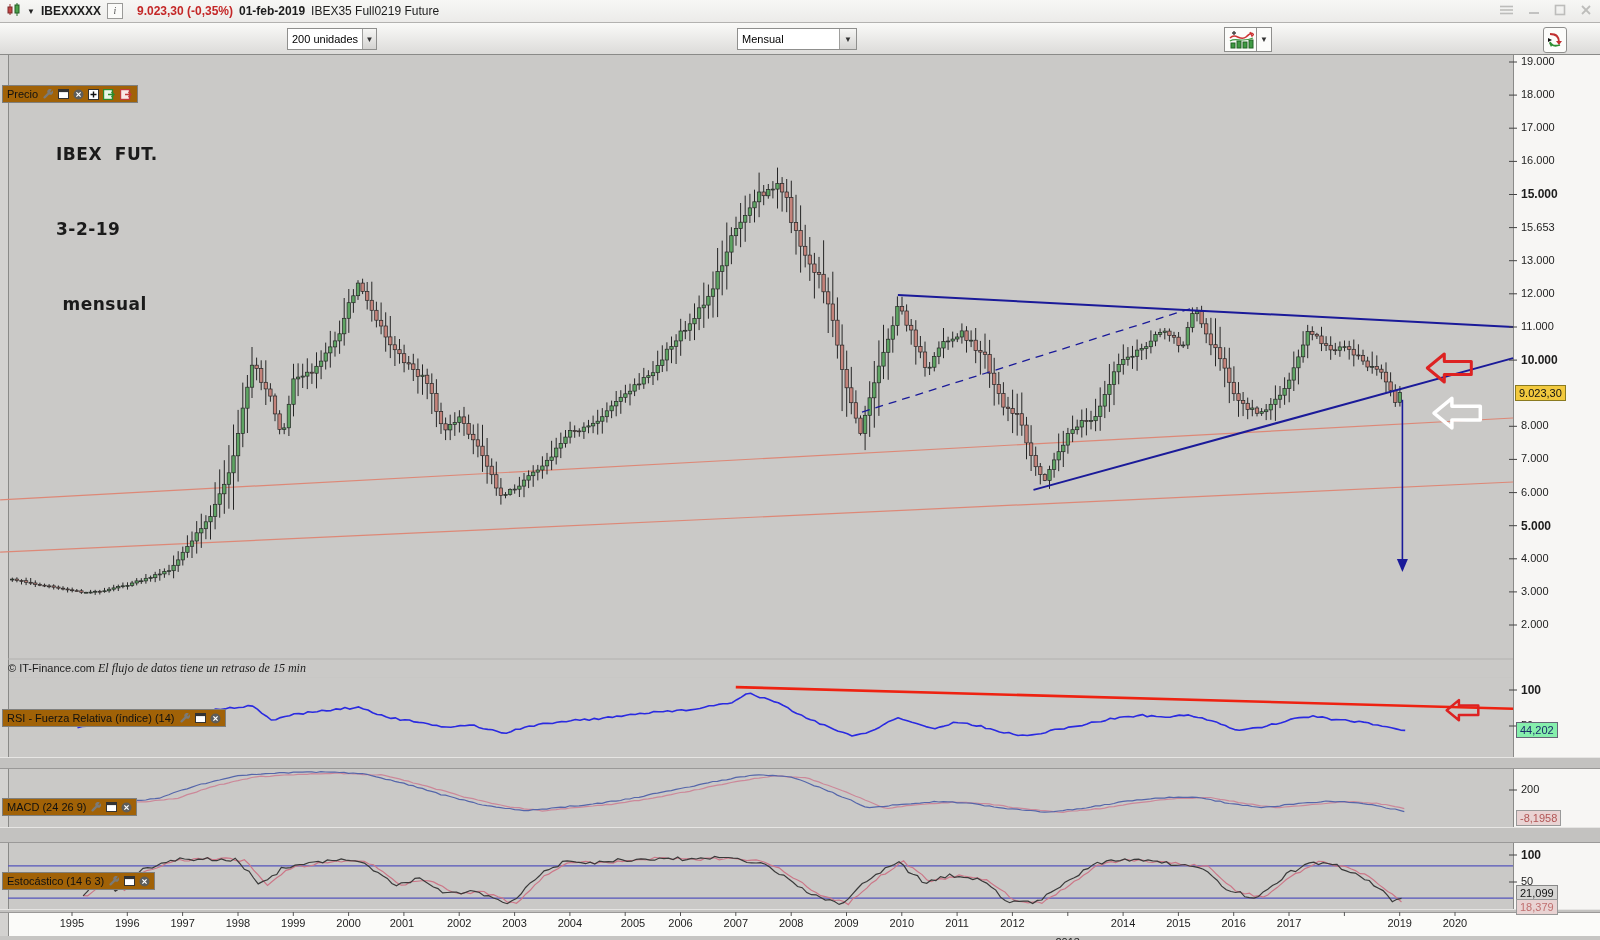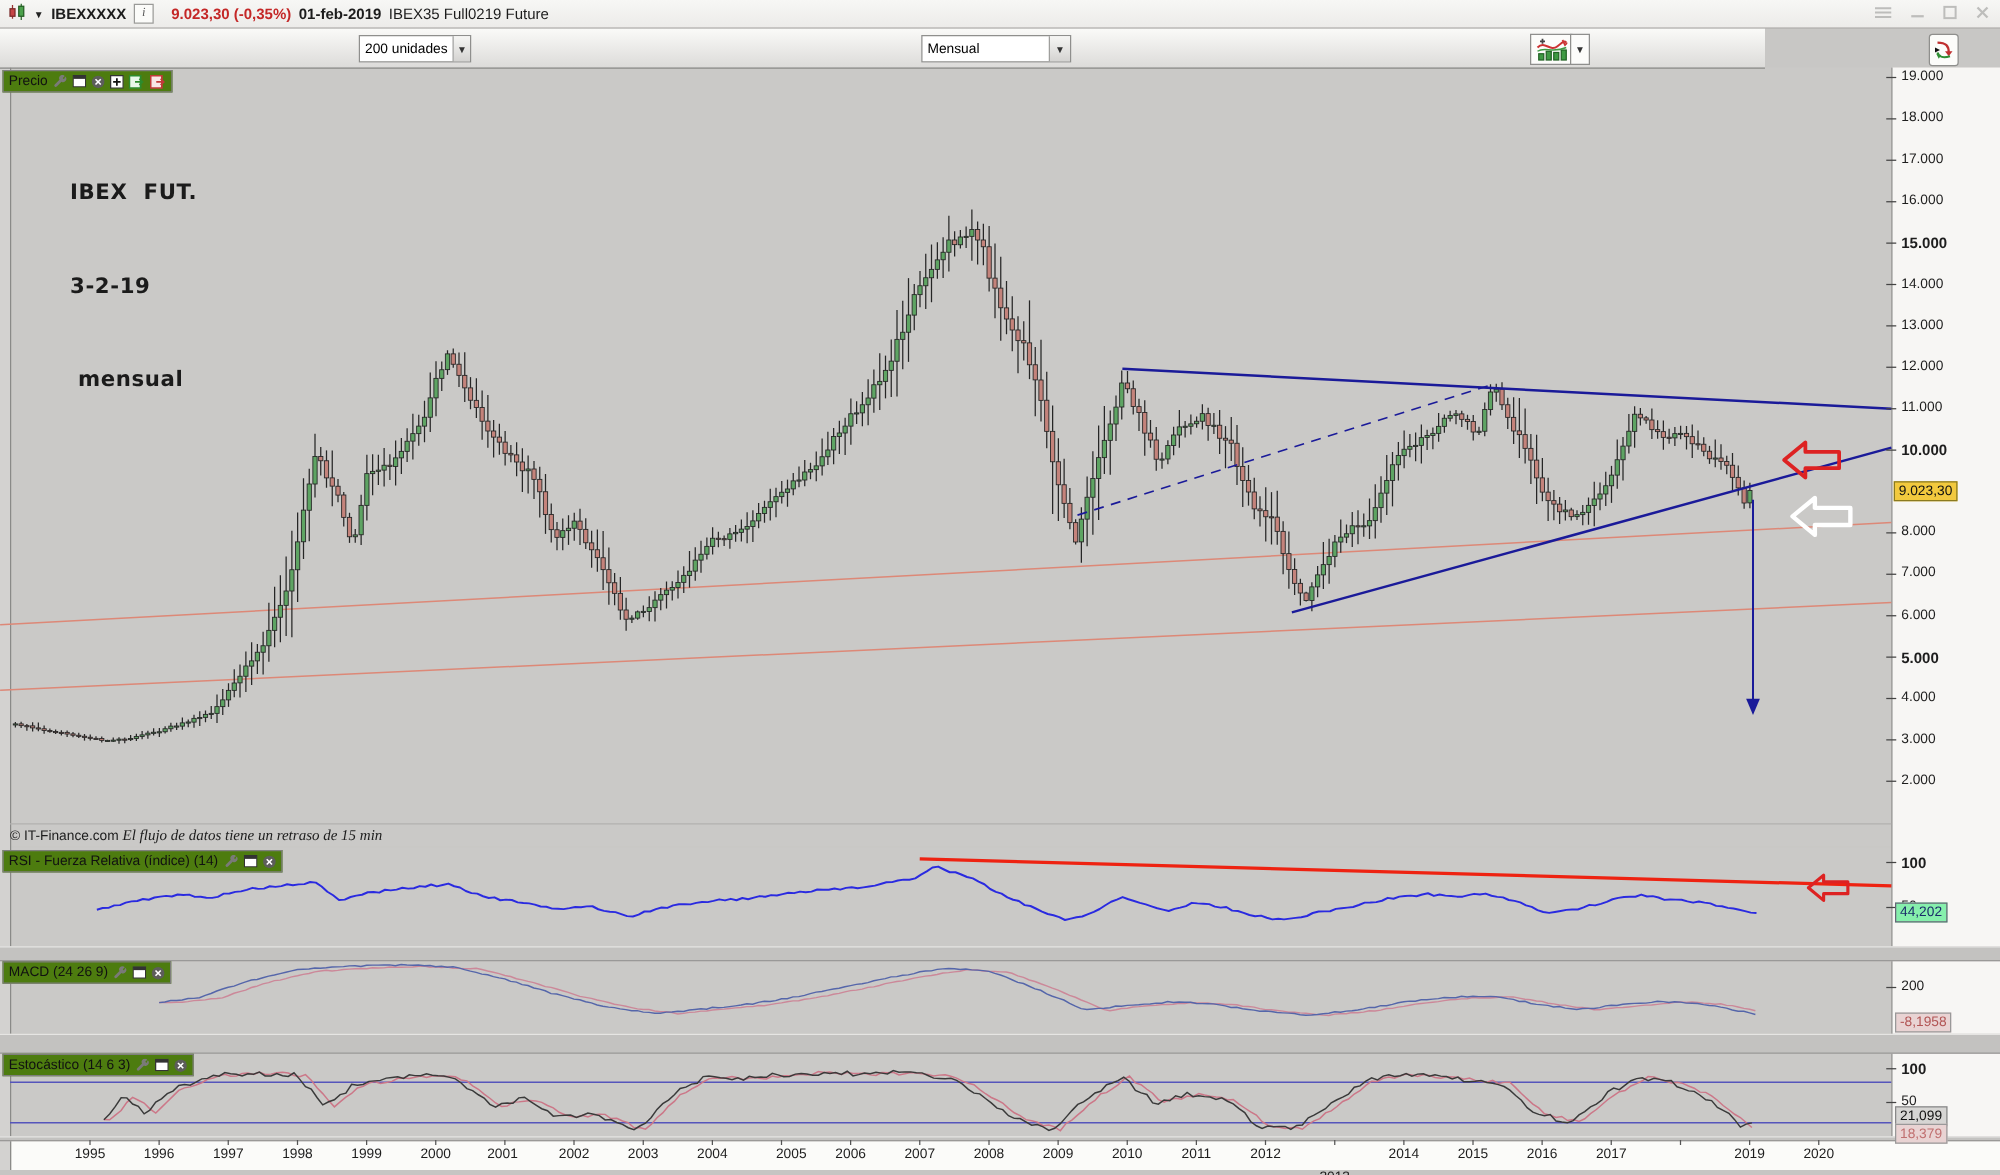--- a/index.html
+++ b/index.html
@@ -11,33 +11,33 @@
     display:flex;align-items:center;font-size:12px;color:#1c1c1c;z-index:20;}
   .titlebar .seg{margin-left:6px;white-space:nowrap;}
   .tb-symbol{font-weight:bold;}
   .tb-price{color:#c42727;font-weight:bold;}
   .tb-date{font-weight:bold;}
   .info-btn{display:inline-block;width:14px;height:14px;border:1px solid #9a9a98;background:#fbfbf9;
     text-align:center;font-size:10px;line-height:14px;color:#555;font-family:"Liberation Serif",serif;font-style:italic;}
   .win-controls{position:absolute;right:8px;top:2px;display:flex;gap:14px;color:#bdbdbb;align-items:center;}
   .win-controls span{font-size:14px;line-height:18px;}
   
-  .toolbar{position:absolute;left:0;top:23px;width:1412px;height:31px;
+  .toolbar{position:absolute;left:0;top:23px;width:1600px;height:31px;
     background:linear-gradient(#fafaf8,#dcdbd9);border-bottom:1px solid #8a8a88;z-index:20;}
   .select{position:absolute;top:5px;height:20px;background:#fff;border:1px solid #8f8f8d;
     font-size:11px;display:flex;align-items:center;}
   .select .val{padding:0 4px;flex:1;white-space:nowrap;}
   .select .dd{width:16px;height:100%;border-left:1px solid #9f9f9d;
     background:linear-gradient(#f6f6f4,#d4d3d1);display:flex;align-items:center;justify-content:center;
     font-size:8px;color:#333;}
   .tool-btn{position:absolute;top:4px;height:23px;background:#fcfcfa;border:1px solid #8f8f8d;
     display:flex;align-items:center;justify-content:center;}
   
-  .hdr{position:absolute;height:16px;background:#4d7c0f;border:1px solid #7f7f7d;
-    display:flex;align-items:center;gap:4px;padding:0 4px;font-size:11px;color:#111;z-index:30;white-space:nowrap;}
+  .hdr{position:absolute;height:16px;background:#a16207;border:1px solid #7f7f7d;
+    display:flex;align-items:center;gap:4px;padding:0 4px;font-size:11px;color:#111;z-index:30;white-space:nowrap;margin-top:29px;}
   .hdr svg{display:block;}
   
   .panel-bg{position:absolute;left:8px;width:1505px;background:#cac9c7;z-index:1;}
   .splitter{position:absolute;left:0;width:1600px;background:#c3c2c0;
     border-top:1px solid #e6e5e3;border-bottom:1px solid #9a9998;z-index:4;}
   .left-strip{position:absolute;left:0;top:54px;width:8px;height:882px;background:#d3d2d0;
     border-right:1px solid #8a8a88;z-index:3;}
   .axis-strip{position:absolute;left:1513px;top:54px;width:87px;height:857px;background:#f7f6f4;
     border-left:1px solid #8a8a88;z-index:2;}
   .xaxis-bg{position:absolute;left:8px;top:911px;width:1592px;height:25px;background:#fbfbf9;
@@ -914,21 +914,21 @@
 <div class="vlabel" style="left:1516px;top:810px;background:#e9d3d3;border-color:#999;color:#b25555;">-8,1958</div>
 <div class="vlabel" style="left:1516px;top:885px;background:#d6d5d3;border-color:#888;color:#111;">21,099</div>
 <div class="vlabel" style="left:1516px;top:899px;background:#e9d3d3;border-color:#999;color:#c07070;">18,379</div>
 
 <div id="labels">
     <span class="tick" style="left: 1521px; top: 55px;">19.000</span>
     <span class="tick" style="left: 1521px; top: 88.12px;">18.000</span>
     <span class="tick" style="left: 1521px; top: 121.24px;">17.000</span>
     <span class="tick" style="left: 1521px; top: 154.36px;">16.000</span>
     <span class="tick bold" style="left: 1521px; top: 187.48px;">15.000</span>
-    <span class="tick" style="left: 1521px; top: 220.6px;">14.000</span>
+    <span class="tick" style="left: 1521px; top: 220.6px;">15.653</span>
     <span class="tick" style="left: 1521px; top: 253.72px;">13.000</span>
     <span class="tick" style="left: 1521px; top: 286.84px;">12.000</span>
     <span class="tick" style="left: 1521px; top: 319.96px;">11.000</span>
     <span class="tick bold" style="left: 1521px; top: 353.08px;">10.000</span>
     <span class="tick" style="left: 1521px; top: 419.32px;">8.000</span>
     <span class="tick" style="left: 1521px; top: 452.44px;">7.000</span>
     <span class="tick" style="left: 1521px; top: 485.56px;">6.000</span>
     <span class="tick bold" style="left: 1521px; top: 518.68px;">5.000</span>
     <span class="tick" style="left: 1521px; top: 551.8px;">4.000</span>
     <span class="tick" style="left: 1521px; top: 584.92px;">3.000</span>

